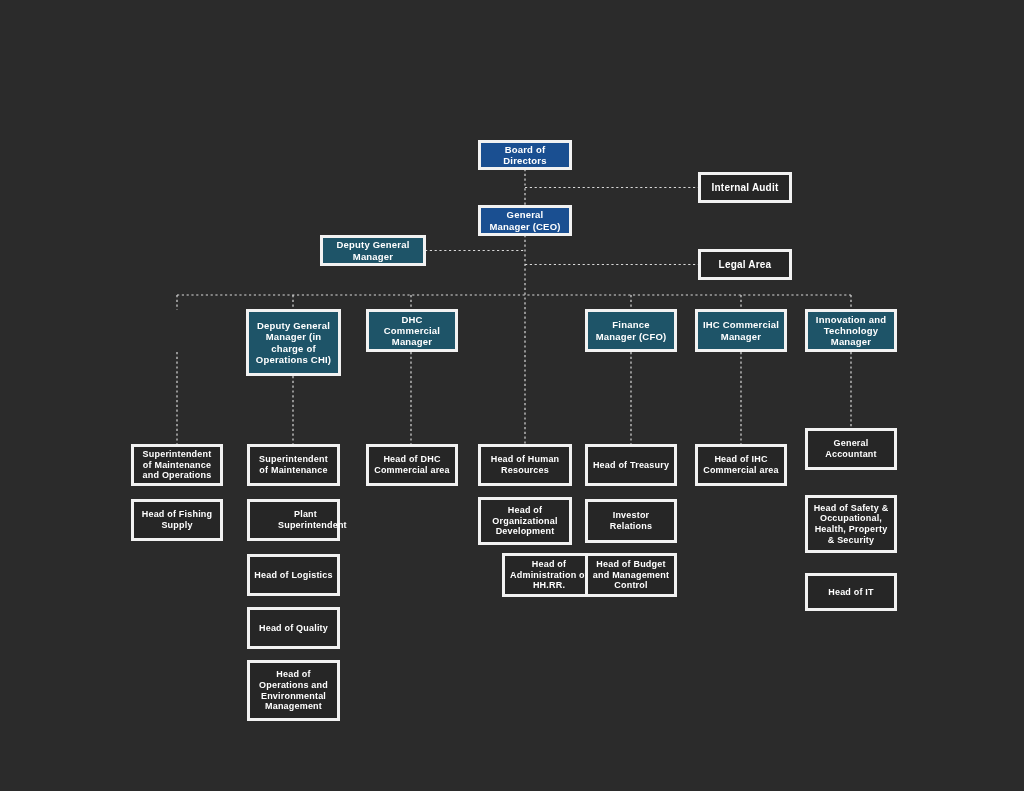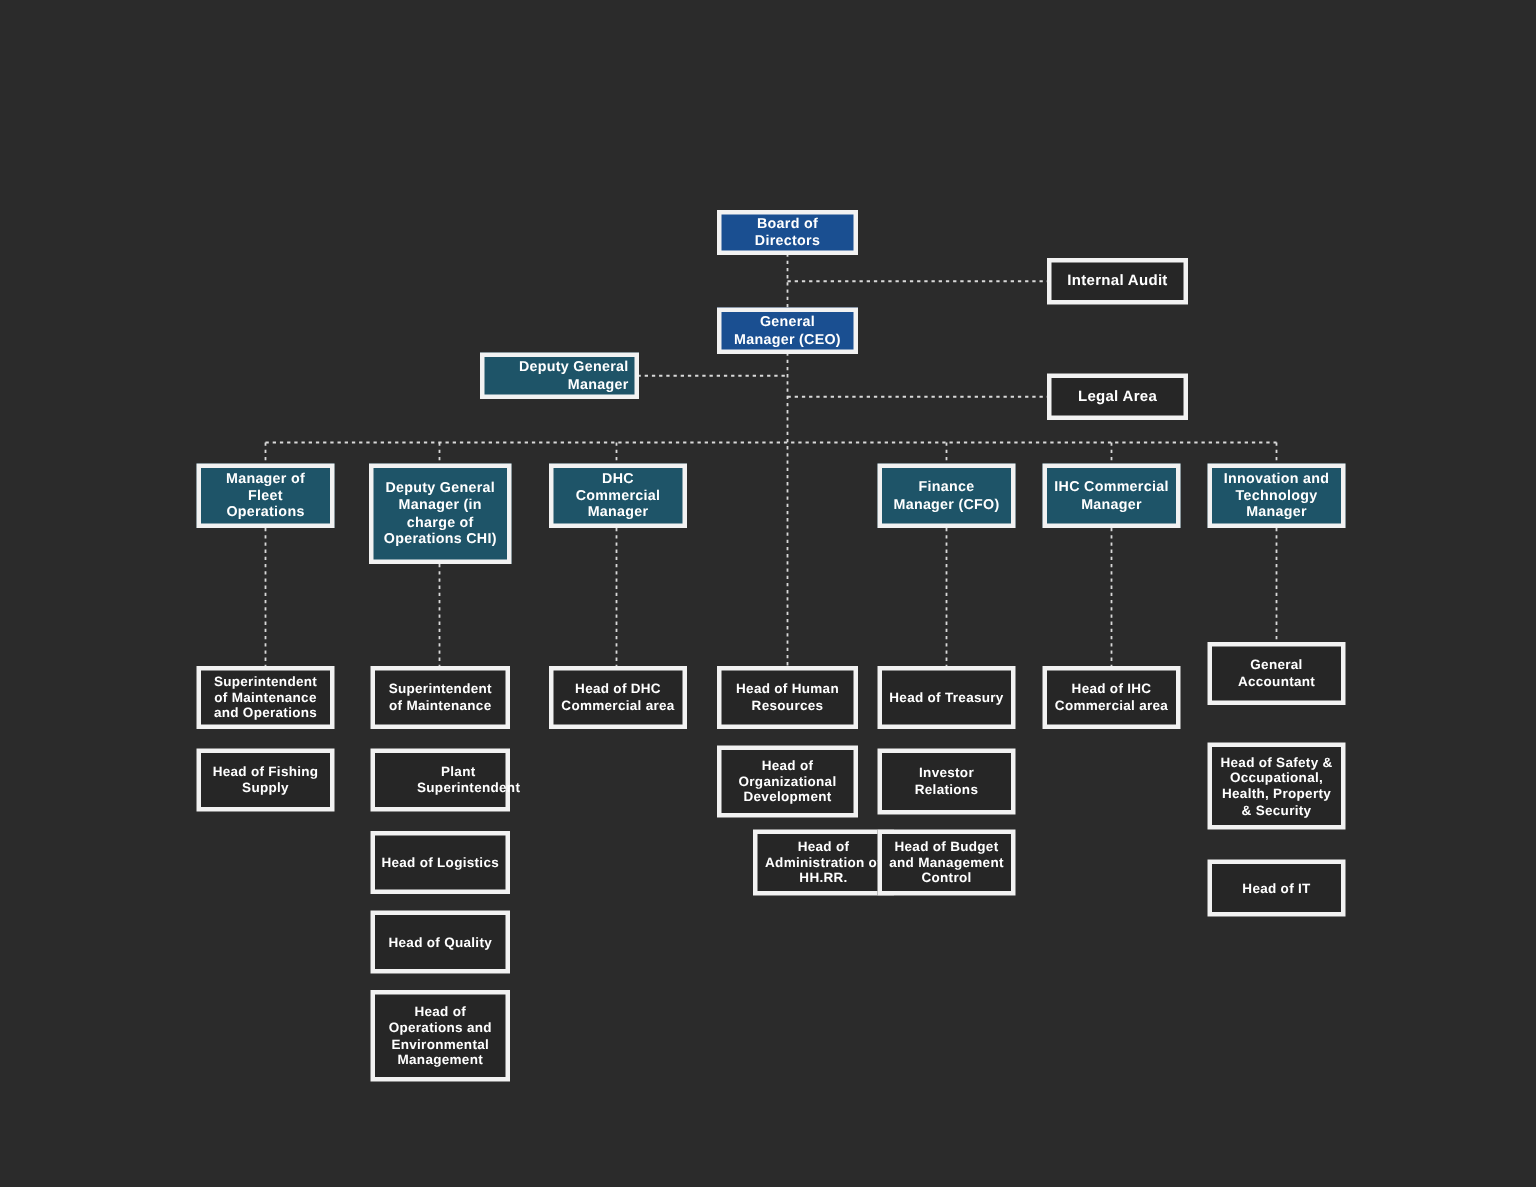--- a/index.html
+++ b/index.html
@@ -83,27 +83,24 @@
   </div>
 
   <div class="node staff" style="left:698px; top:172px; width:94px; height:31px;">
     <span>Internal Audit</span>
   </div>
 
   <div class="node staff" style="left:698px; top:249px; width:94px; height:31px;">
     <span>Legal Area</span>
   </div>
 
-  <div class="node lvl-mgr" style="left:320px; top:235px; width:106px; height:31px;text-align:right;">
+  <div class="node lvl-mgr" style="left:320px; top:235px; width:106px; height:31px;">
     <span>Deputy General Manager</span>
   </div>
 
-  <div class="node lvl-mgr" style="left:131px; top:309px; width:92px; height:43px;">
-    <span>Manager of Fleet Operations</span>
-  </div>
 
   <div class="node lvl-mgr" style="left:246px; top:309px; width:95px; height:67px;">
     <span>Deputy General Manager (in charge of Operations CHI)</span>
   </div>
 
   <div class="node lvl-mgr" style="left:366px; top:309px; width:92px; height:43px;">
     <span>DHC Commercial Manager</span>
   </div>
 
   <div class="node lvl-mgr" style="left:585px; top:309px; width:92px; height:43px;">

